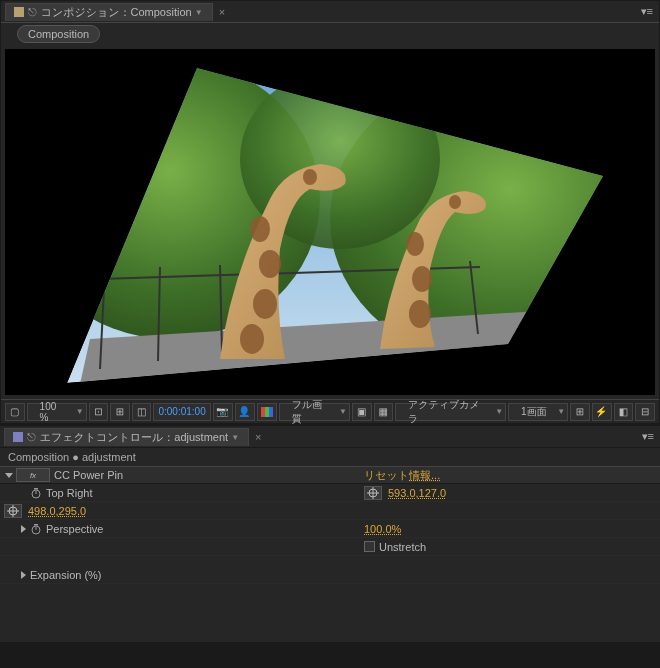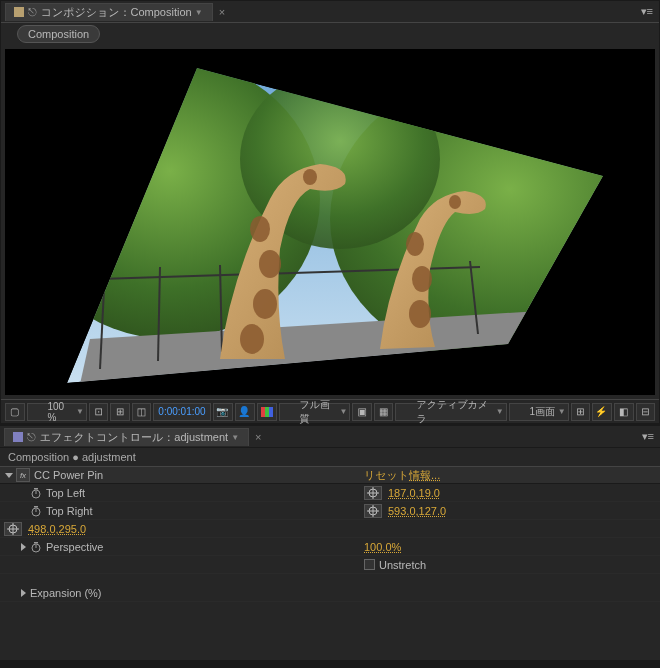--- a/index.html
+++ b/index.html
@@ -15,29 +15,29 @@
 .tab-close { margin-left: 4px; color: #888; cursor: pointer; }
 .menu-btn { margin-left: auto; margin-right: 6px; cursor: pointer; color: #aaa; }
 .sub-tab-row { display: flex; align-items: center; height: 22px; padding-left: 16px; background: #262626; }
 .sub-tab { padding: 2px 10px; background: #3a3a3a; border: 1px solid #555; border-radius: 9px; cursor: pointer; }
 .viewer { background: #000; margin: 4px; height: 346px; position: relative; display: flex; align-items: center; justify-content: center; overflow: hidden; }
 .viewer svg { width: 100%; height: 100%; }
 .toolbar { display: flex; align-items: center; height: 24px; background: #262626; border-top: 1px solid #444; padding: 0 4px; gap: 2px; }
 .toolbar > * { display: flex; align-items: center; justify-content: flex-start; height: 18px; }
 .tb-item { padding: 0 4px; border: 1px solid #444; background: #2e2e2e; cursor: pointer; font-size: 10px; }
 .tb-icon { width: 20px; justify-content: center; }
-.tb-dropdown { min-width: 60px; justify-content: space-between; padding: 0 2px 0 20px; }
+.tb-dropdown { min-width: 60px; justify-content: space-between; padding: 0 2px 0 12px; gap: 7px; }
 .effects-panel { background: #262626; border-top: 2px solid #1a1a1a; }
 .effects-tab-bar { display: flex; align-items: center; height: 22px; padding-left: 4px; border-bottom: 1px solid #1a1a1a; }
 .breadcrumb { padding: 3px 8px; font-size: 11px; color: #aaa; }
 .effect-row { display: flex; align-items: center; height: 18px; padding-left: 4px; border-bottom: 1px solid #2a2a2a; }
 .effect-row.header { background: #2e2e2e; border-top: 1px solid #444; border-bottom: 1px solid #1a1a1a; }
 .twirl { width: 10px; height: 10px; cursor: pointer; display: inline-flex; align-items: center; justify-content: center; margin-right: 2px; }
 .twirl svg { width: 8px; height: 8px; }
-.fx-badge { display: inline-flex; align-items: center; justify-content: center; width: 14px; height: 14px; background: #3a3a3a; border: 1px solid #555; font-size: 8px; font-style: italic; margin-right: 4px; }
+.fx-badge { display: inline-flex; align-items: center; justify-content: center; width: 34px; height: 14px; background: #3a3a3a; border: 1px solid #555; font-size: 8px; font-style: italic; margin-right: 4px; }
 .prop-name { flex: 0 0 360px; display: flex; align-items: center; }
 .prop-indent { display: inline-block; }
 .stopwatch { width: 12px; height: 12px; margin-right: 4px; cursor: pointer; display: inline-flex; }
 .prop-value-cell { display: flex; align-items: center; }
 .crosshair-btn { width: 18px; height: 14px; background: #3a3a3a; border: 1px solid #555; margin-right: 6px; display: inline-flex; align-items: center; justify-content: center; cursor: pointer; }
 .hot-text { color: #d8a838; text-decoration: underline dotted #d8a838; cursor: ew-resize; }
 .reset-link { color: #d8a838; cursor: pointer; }
 .info-link { color: #d8a838; text-decoration: underline dotted; cursor: pointer; }
 .checkbox { width: 11px; height: 11px; border: 1px solid #666; background: #333; display: inline-block; margin-right: 4px; cursor: pointer; }
 .dd-arrow { font-size: 8px; color: #888; margin-left: 2px; }
@@ -181,120 +181,97 @@
         </span>
       <span class="fx-badge">fx</span>
       <span>CC Power Pin</span>
     </div>
     <div class="prop-value-cell">
       <span class="reset-link">リセット</span>
       <span class="info-link">情報...</span>
     </div>
   </div>
 
+
   <div class="effect-row">
     <div class="prop-name">
         <span class="prop-indent" style="width:26px"></span>
       <span class="stopwatch">
           <svg viewBox="0 0 12 12">
             <circle cx="6" cy="7" r="4" fill="none" stroke="#999"></circle>
             <line x1="6" y1="7" x2="6" y2="4" stroke="#999"></line>
             <rect x="4" y="1" width="4" height="1.5" fill="#999"></rect>
           </svg>
         </span>
-      <span>Top Left</span>
+      <span>Top Right</span>
     </div>
     <div class="prop-value-cell">
       <span class="crosshair-btn">
           <svg width="12" height="12" viewBox="0 0 12 12">
             <circle cx="6" cy="6" r="4" fill="none" stroke="#bbb"></circle>
             <line x1="6" y1="0" x2="6" y2="12" stroke="#bbb"></line>
             <line x1="0" y1="6" x2="12" y2="6" stroke="#bbb"></line>
           </svg>
         </span>
-      <span class="hot-text">187.0,19.0</span>
-    </div>
-  </div>
-
-  <div class="effect-row">
-    <div class="prop-name">
-        <span class="prop-indent" style="width:26px"></span>
+      <span class="hot-text">593.0,127.0</span>
+    </div>
+  </div>
+
+
+  <div class="effect-row">
+    <div class="prop-value-cell">
+      <span class="crosshair-btn">
+          <svg width="12" height="12" viewBox="0 0 12 12">
+            <circle cx="6" cy="6" r="4" fill="none" stroke="#bbb"></circle>
+            <line x1="6" y1="0" x2="6" y2="12" stroke="#bbb"></line>
+            <line x1="0" y1="6" x2="12" y2="6" stroke="#bbb"></line>
+          </svg>
+        </span>
+      <span class="hot-text">498.0,295.0</span>
+    </div>
+  </div>
+
+  <div class="effect-row">
+    <div class="prop-name">
+        <span class="prop-indent" style="width:14px"></span>
+      <span class="twirl">
+          <svg viewBox="0 0 8 8">
+            <polygon points="2,0 7,4 2,8" fill="#aaa"></polygon>
+          </svg>
+        </span>
       <span class="stopwatch">
           <svg viewBox="0 0 12 12">
             <circle cx="6" cy="7" r="4" fill="none" stroke="#999"></circle>
             <line x1="6" y1="7" x2="6" y2="4" stroke="#999"></line>
             <rect x="4" y="1" width="4" height="1.5" fill="#999"></rect>
           </svg>
         </span>
-      <span>Top Right</span>
-    </div>
-    <div class="prop-value-cell">
-      <span class="crosshair-btn">
-          <svg width="12" height="12" viewBox="0 0 12 12">
-            <circle cx="6" cy="6" r="4" fill="none" stroke="#bbb"></circle>
-            <line x1="6" y1="0" x2="6" y2="12" stroke="#bbb"></line>
-            <line x1="0" y1="6" x2="12" y2="6" stroke="#bbb"></line>
-          </svg>
-        </span>
-      <span class="hot-text">593.0,127.0</span>
-    </div>
-  </div>
-
-
-  <div class="effect-row">
-    <div class="prop-value-cell">
-      <span class="crosshair-btn">
-          <svg width="12" height="12" viewBox="0 0 12 12">
-            <circle cx="6" cy="6" r="4" fill="none" stroke="#bbb"></circle>
-            <line x1="6" y1="0" x2="6" y2="12" stroke="#bbb"></line>
-            <line x1="0" y1="6" x2="12" y2="6" stroke="#bbb"></line>
-          </svg>
-        </span>
-      <span class="hot-text">498.0,295.0</span>
-    </div>
-  </div>
+      <span>Perspective</span>
+    </div>
+    <div class="prop-value-cell">
+      <span class="hot-text">100.0%</span>
+    </div>
+  </div>
+
+  <div class="effect-row">
+    <div class="prop-name"></div>
+    <div class="prop-value-cell">
+      <span class="checkbox"></span>
+      <span>Unstretch</span>
+    </div>
+  </div>
+
+  <div style="height:10px"></div>
 
   <div class="effect-row">
     <div class="prop-name">
         <span class="prop-indent" style="width:14px"></span>
       <span class="twirl">
           <svg viewBox="0 0 8 8">
             <polygon points="2,0 7,4 2,8" fill="#aaa"></polygon>
           </svg>
         </span>
-      <span class="stopwatch">
-          <svg viewBox="0 0 12 12">
-            <circle cx="6" cy="7" r="4" fill="none" stroke="#999"></circle>
-            <line x1="6" y1="7" x2="6" y2="4" stroke="#999"></line>
-            <rect x="4" y="1" width="4" height="1.5" fill="#999"></rect>
-          </svg>
-        </span>
-      <span>Perspective</span>
-    </div>
-    <div class="prop-value-cell">
-      <span class="hot-text">100.0%</span>
-    </div>
-  </div>
-
-  <div class="effect-row">
-    <div class="prop-name"></div>
-    <div class="prop-value-cell">
-      <span class="checkbox"></span>
-      <span>Unstretch</span>
-    </div>
-  </div>
-
-  <div style="height:10px"></div>
-
-  <div class="effect-row">
-    <div class="prop-name">
-        <span class="prop-indent" style="width:14px"></span>
-      <span class="twirl">
-          <svg viewBox="0 0 8 8">
-            <polygon points="2,0 7,4 2,8" fill="#aaa"></polygon>
-          </svg>
-        </span>
       <span>Expansion (%)</span>
     </div>
   </div>
 
   <div style="height:58px"></div>
 </div>
 
 </body></html>

